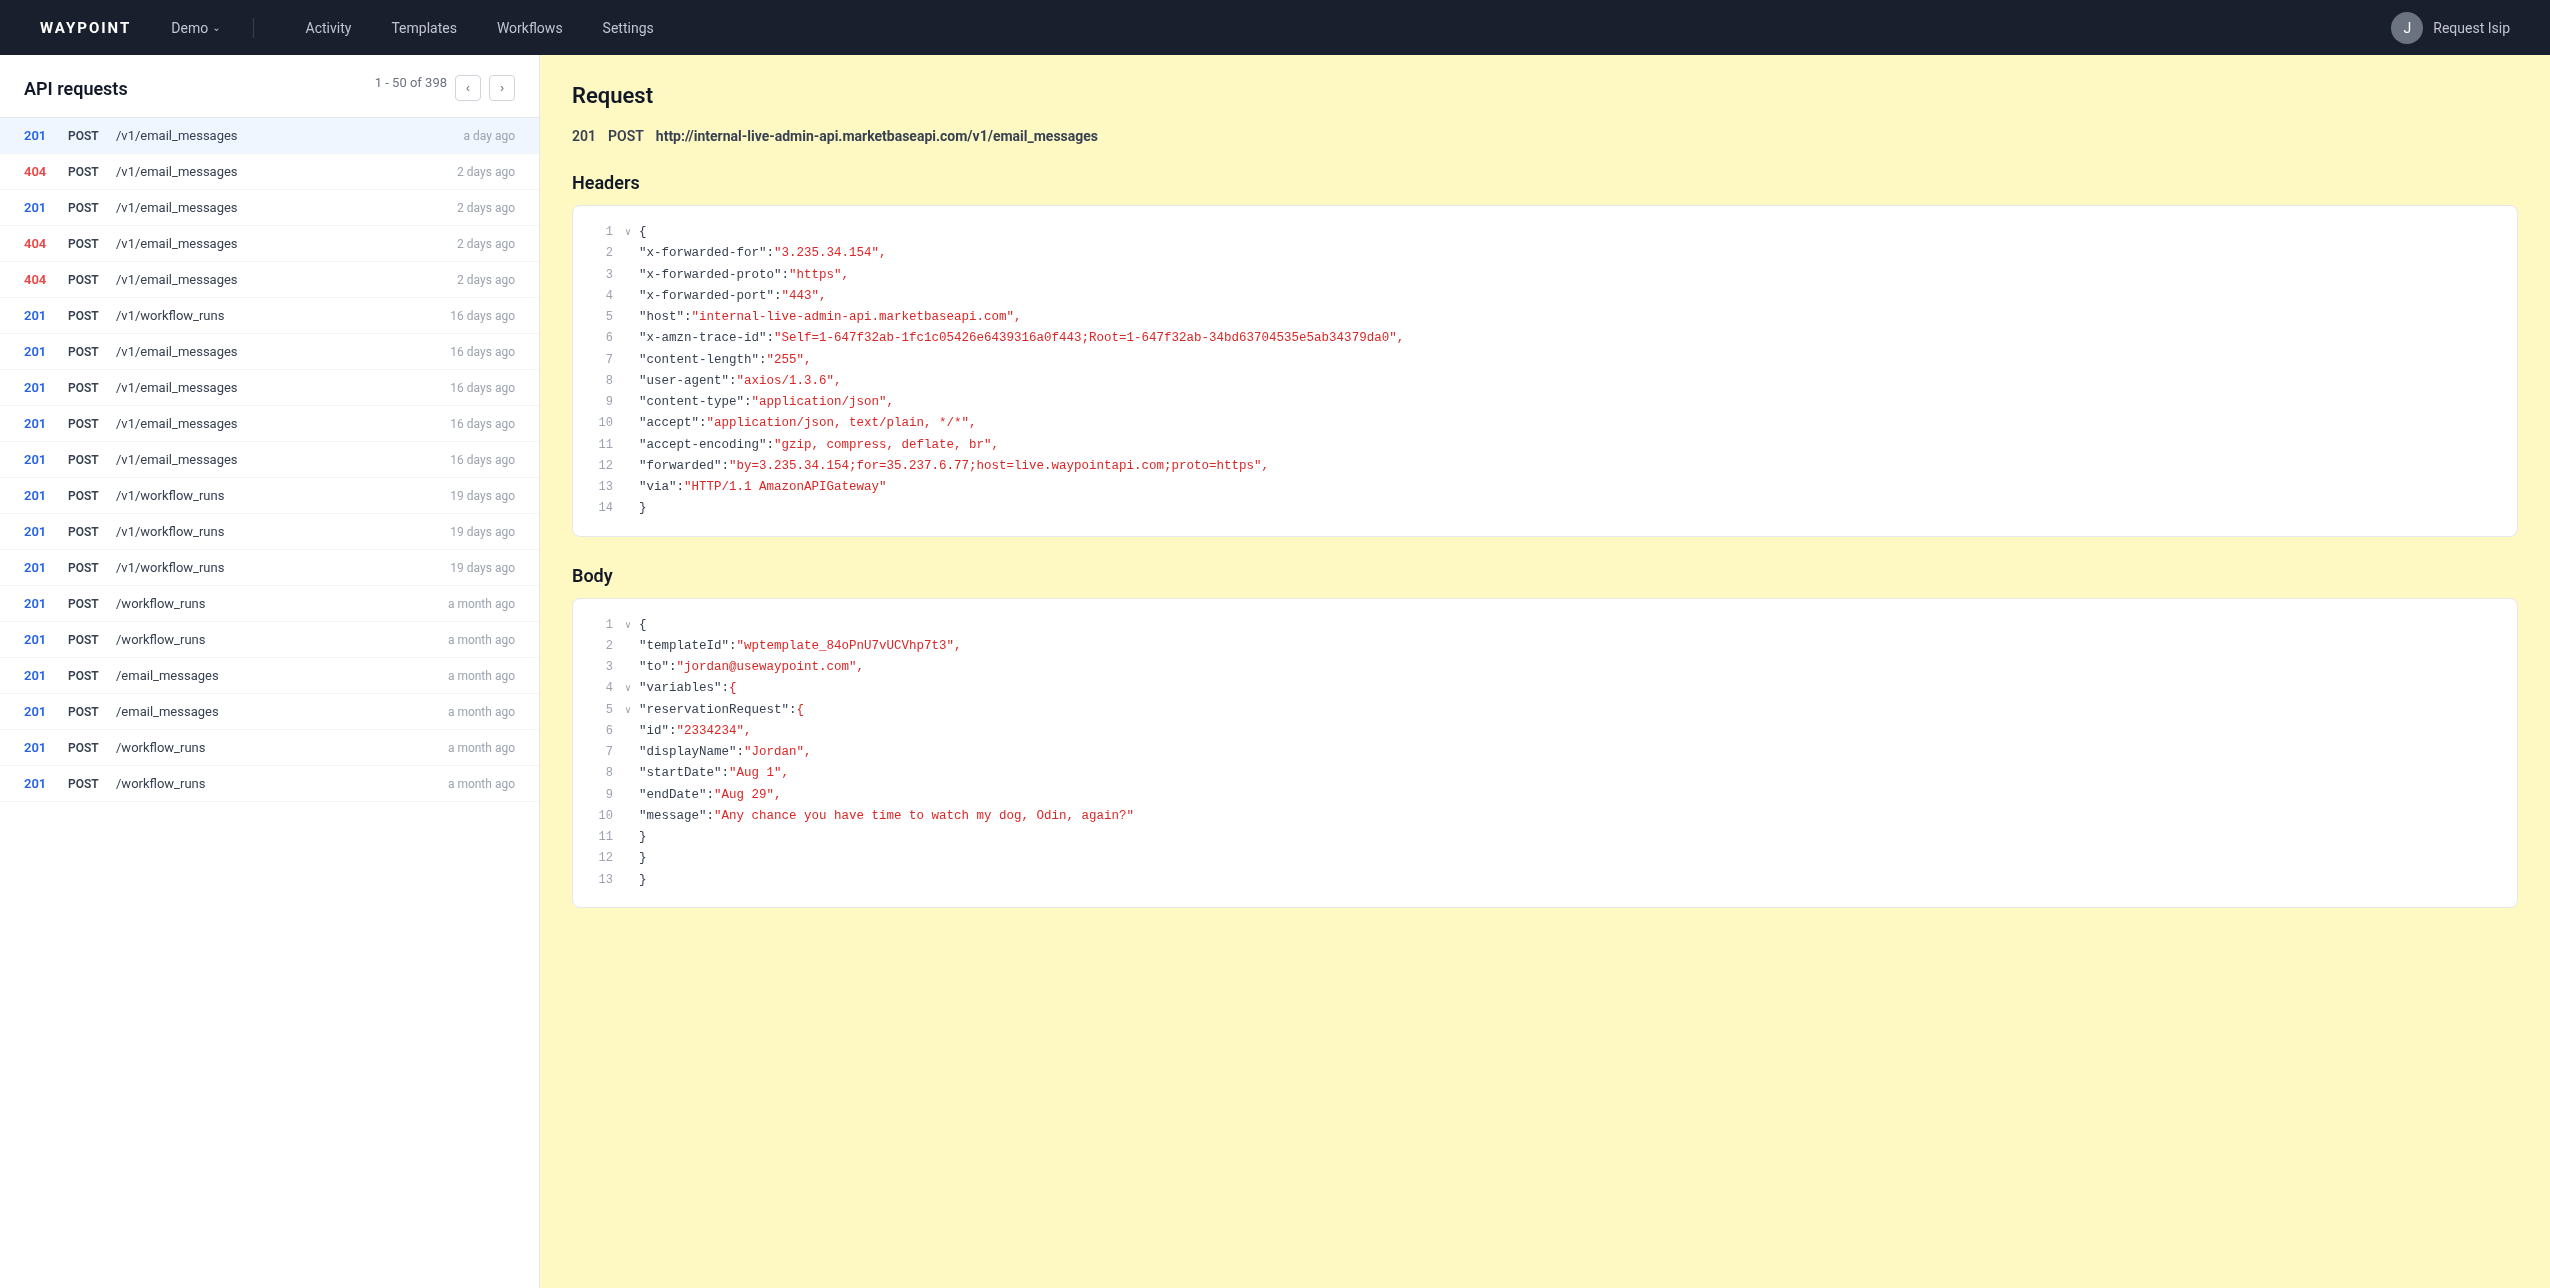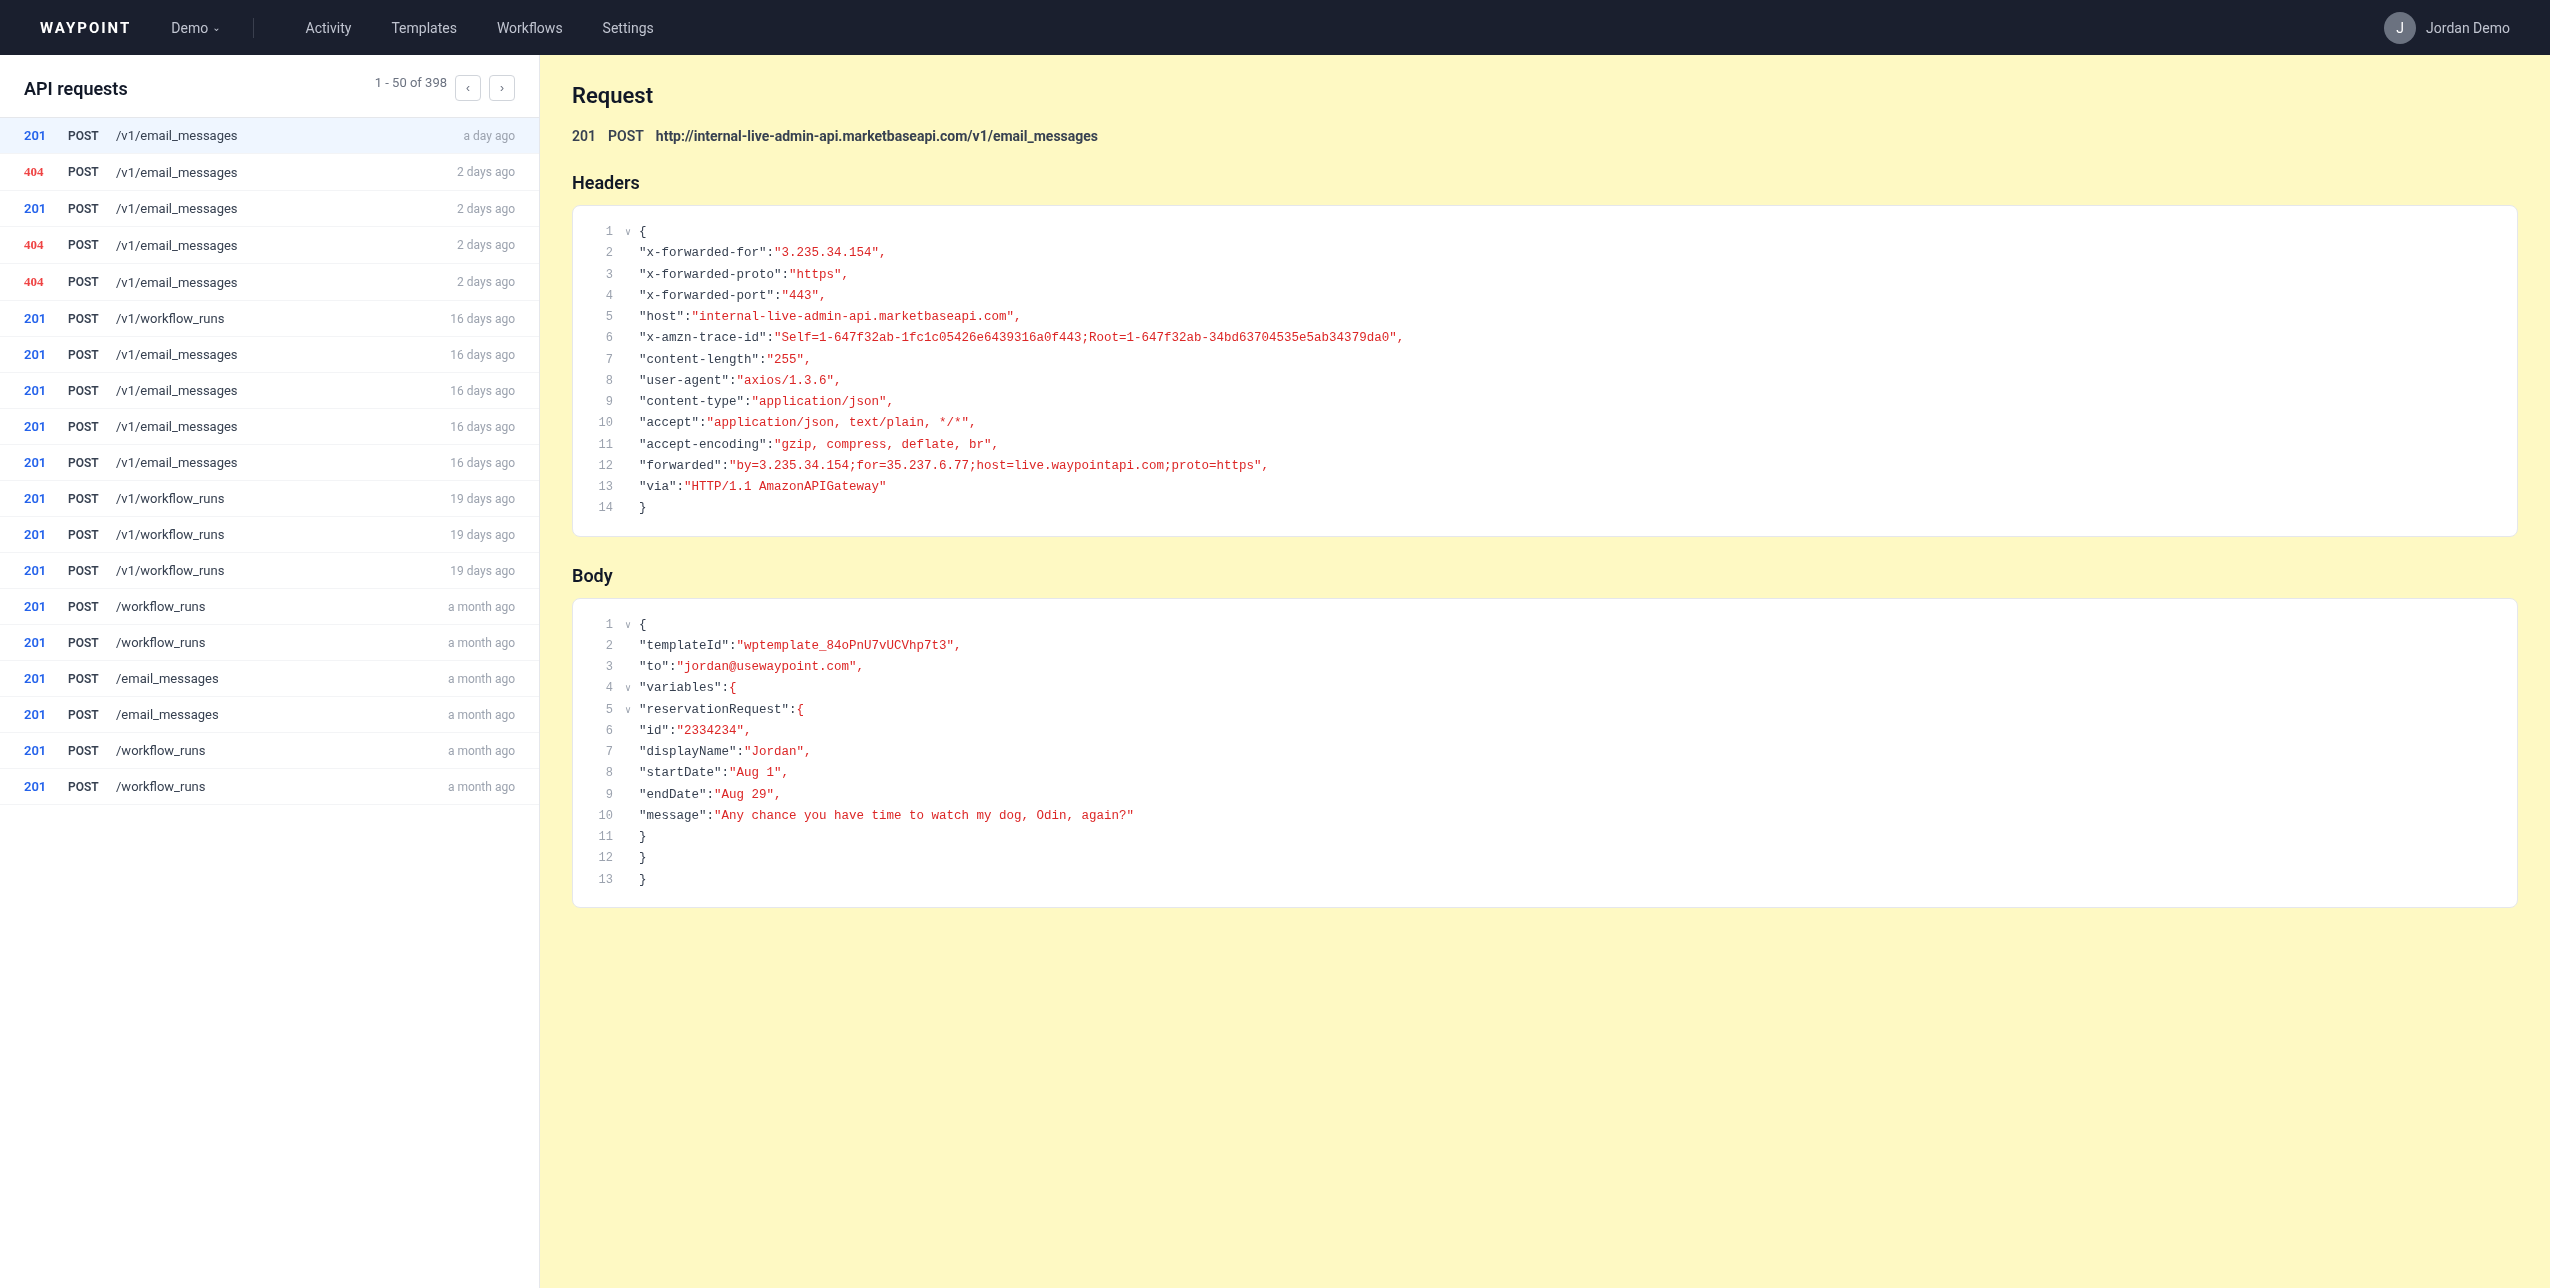--- a/index.html
+++ b/index.html
@@ -121,21 +121,21 @@
       cursor: pointer;
       gap: 12px;
     }
     .request-item.active { background: #eff6ff; }
     .status-code {
       font-size: 13px;
       font-weight: 600;
       min-width: 32px;
     }
     .status-201 { color: #2563eb; }
-    .status-404 { color: #ef4444; font-family: Liberation Serif, serif; }
+    .status-404 { color: #ef4444; }
     .method-badge {
       font-size: 12px;
       font-weight: 600;
       color: #374151;
       min-width: 36px;
     }
     .endpoint {
       font-size: 13px;
       color: #374151;
       flex: 1;
@@ -229,21 +229,21 @@
   <div class="navbar-sep"></div>
   <div class="navbar-links">
     <a class="navbar-link">Activity</a>
     <a class="navbar-link">Templates</a>
     <a class="navbar-link">Workflows</a>
     <a class="navbar-link">Settings</a>
   </div>
   <div class="navbar-spacer"></div>
   <div class="navbar-user">
     <div class="navbar-avatar">J</div>
-    <span>Jordan Demo</span>
+    <span>Request Isip</span>
   </div>
 </nav>
 
 <div class="main-layout">
 
   <div class="left-panel">
     <div class="left-panel-header">
       <h2 class="left-panel-title">API requests</h2>
       <div class="pagination-controls">
         <span>1 - 50 of 398</span>

